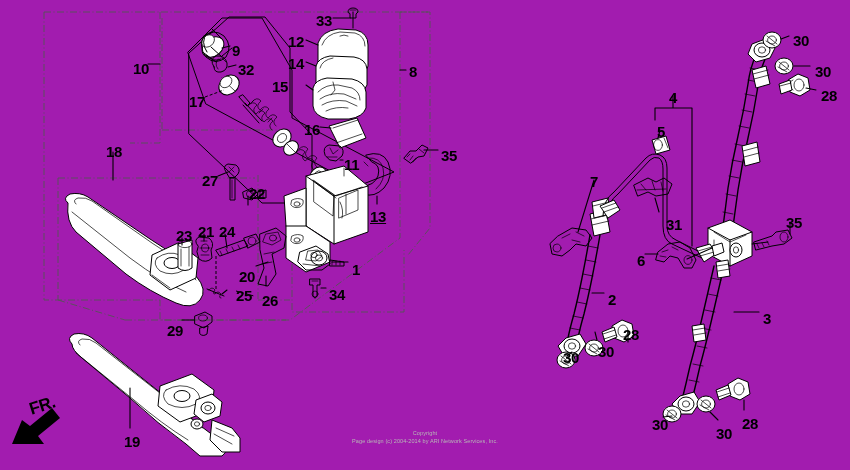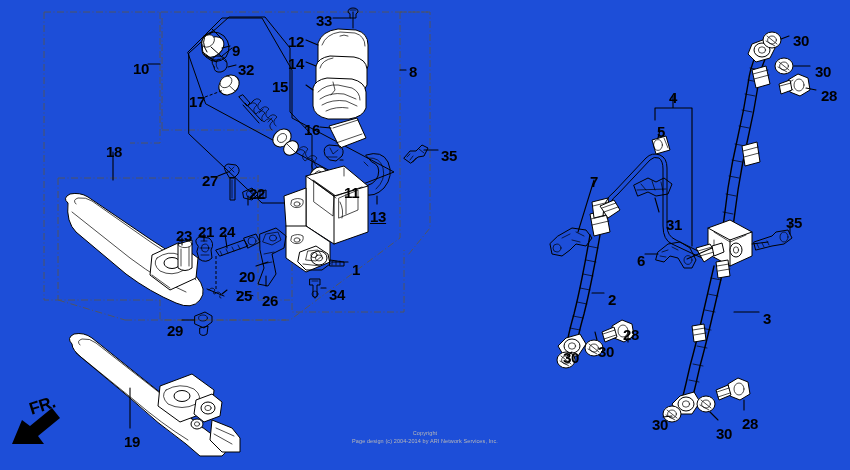--- a/index.html
+++ b/index.html
@@ -5,21 +5,21 @@
 <style>
   html, body {
     margin: 0;
     padding: 0;
     background: #ffffff;
   }
   #page {
     position: relative;
     width: 850px;
     height: 470px;
-    background: #1d4ed8;
+    background: #a21caf;
     overflow: hidden;
     font-family: "Liberation Sans", sans-serif;
   }
   #artwork {
     position: absolute;
     left: 0; top: 0;
     width: 850px;
     height: 470px;
   }
   .callout {
@@ -582,21 +582,21 @@
       <path class="lead" d="M768,242 L752,244"></path>
     </g>
   </svg>
 
   <div class="callout" style="left:316px; top:13px;">33</div>
   <div class="callout" style="left:288px; top:34px;">12</div>
   <div class="callout" style="left:288px; top:56px;">14</div>
   <div class="callout" style="left:272px; top:79px;">15</div>
   <div class="callout" style="left:409px; top:64px;">8</div>
   <div class="callout" style="left:304px; top:122px;">16</div>
-  <div class="callout" style="left:344px; top:157px;margin-top:28px;">11</div>
+  <div class="callout" style="left:344px; top:157px;">11</div>
   <div class="callout" style="left:370px; top:209px;text-decoration:underline;">13</div>
   <div class="callout" style="left:232px; top:43px;">9</div>
   <div class="callout" style="left:238px; top:62px;">32</div>
   <div class="callout" style="left:189px; top:94px;">17</div>
   <div class="callout" style="left:133px; top:61px;">10</div>
   <div class="callout" style="left:106px; top:144px;">18</div>
   <div class="callout" style="left:202px; top:173px;text-align:right;">27</div>
   <div class="callout" style="left:249px; top:186px;">22</div>
   <div class="callout" style="left:176px; top:228px;">23</div>
   <div class="callout" style="left:198px; top:224px;text-align:center;">21</div>

